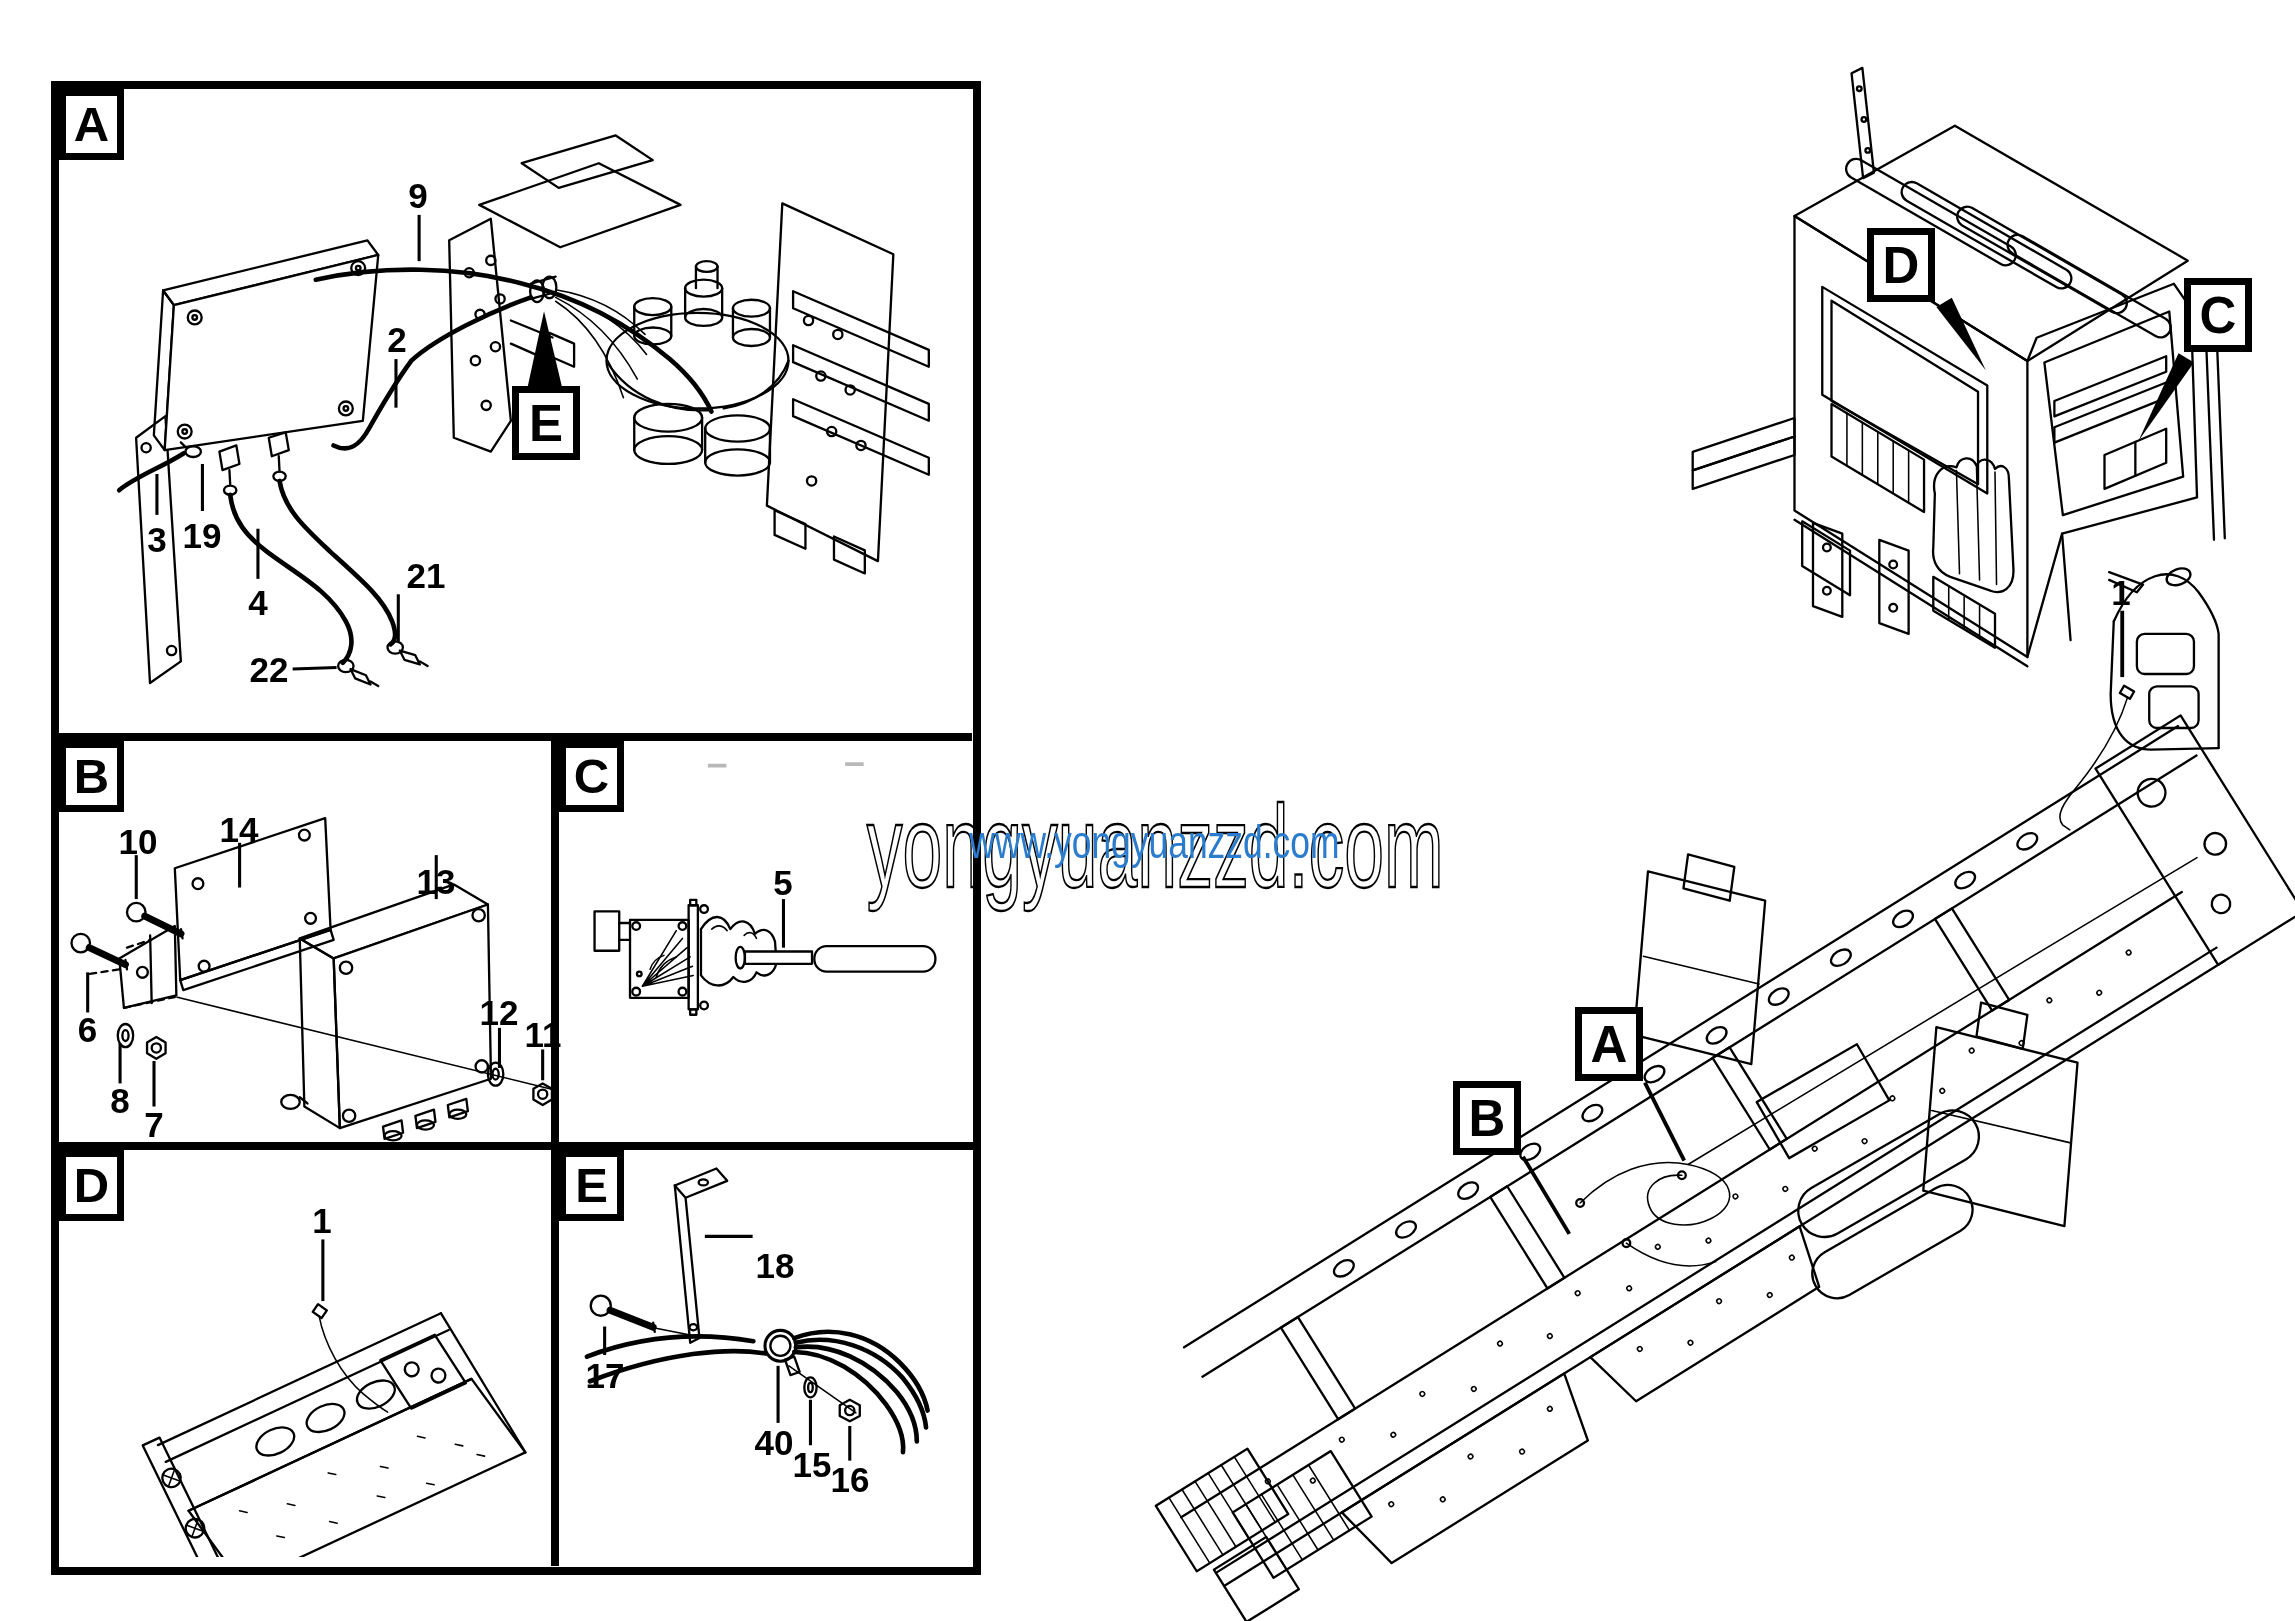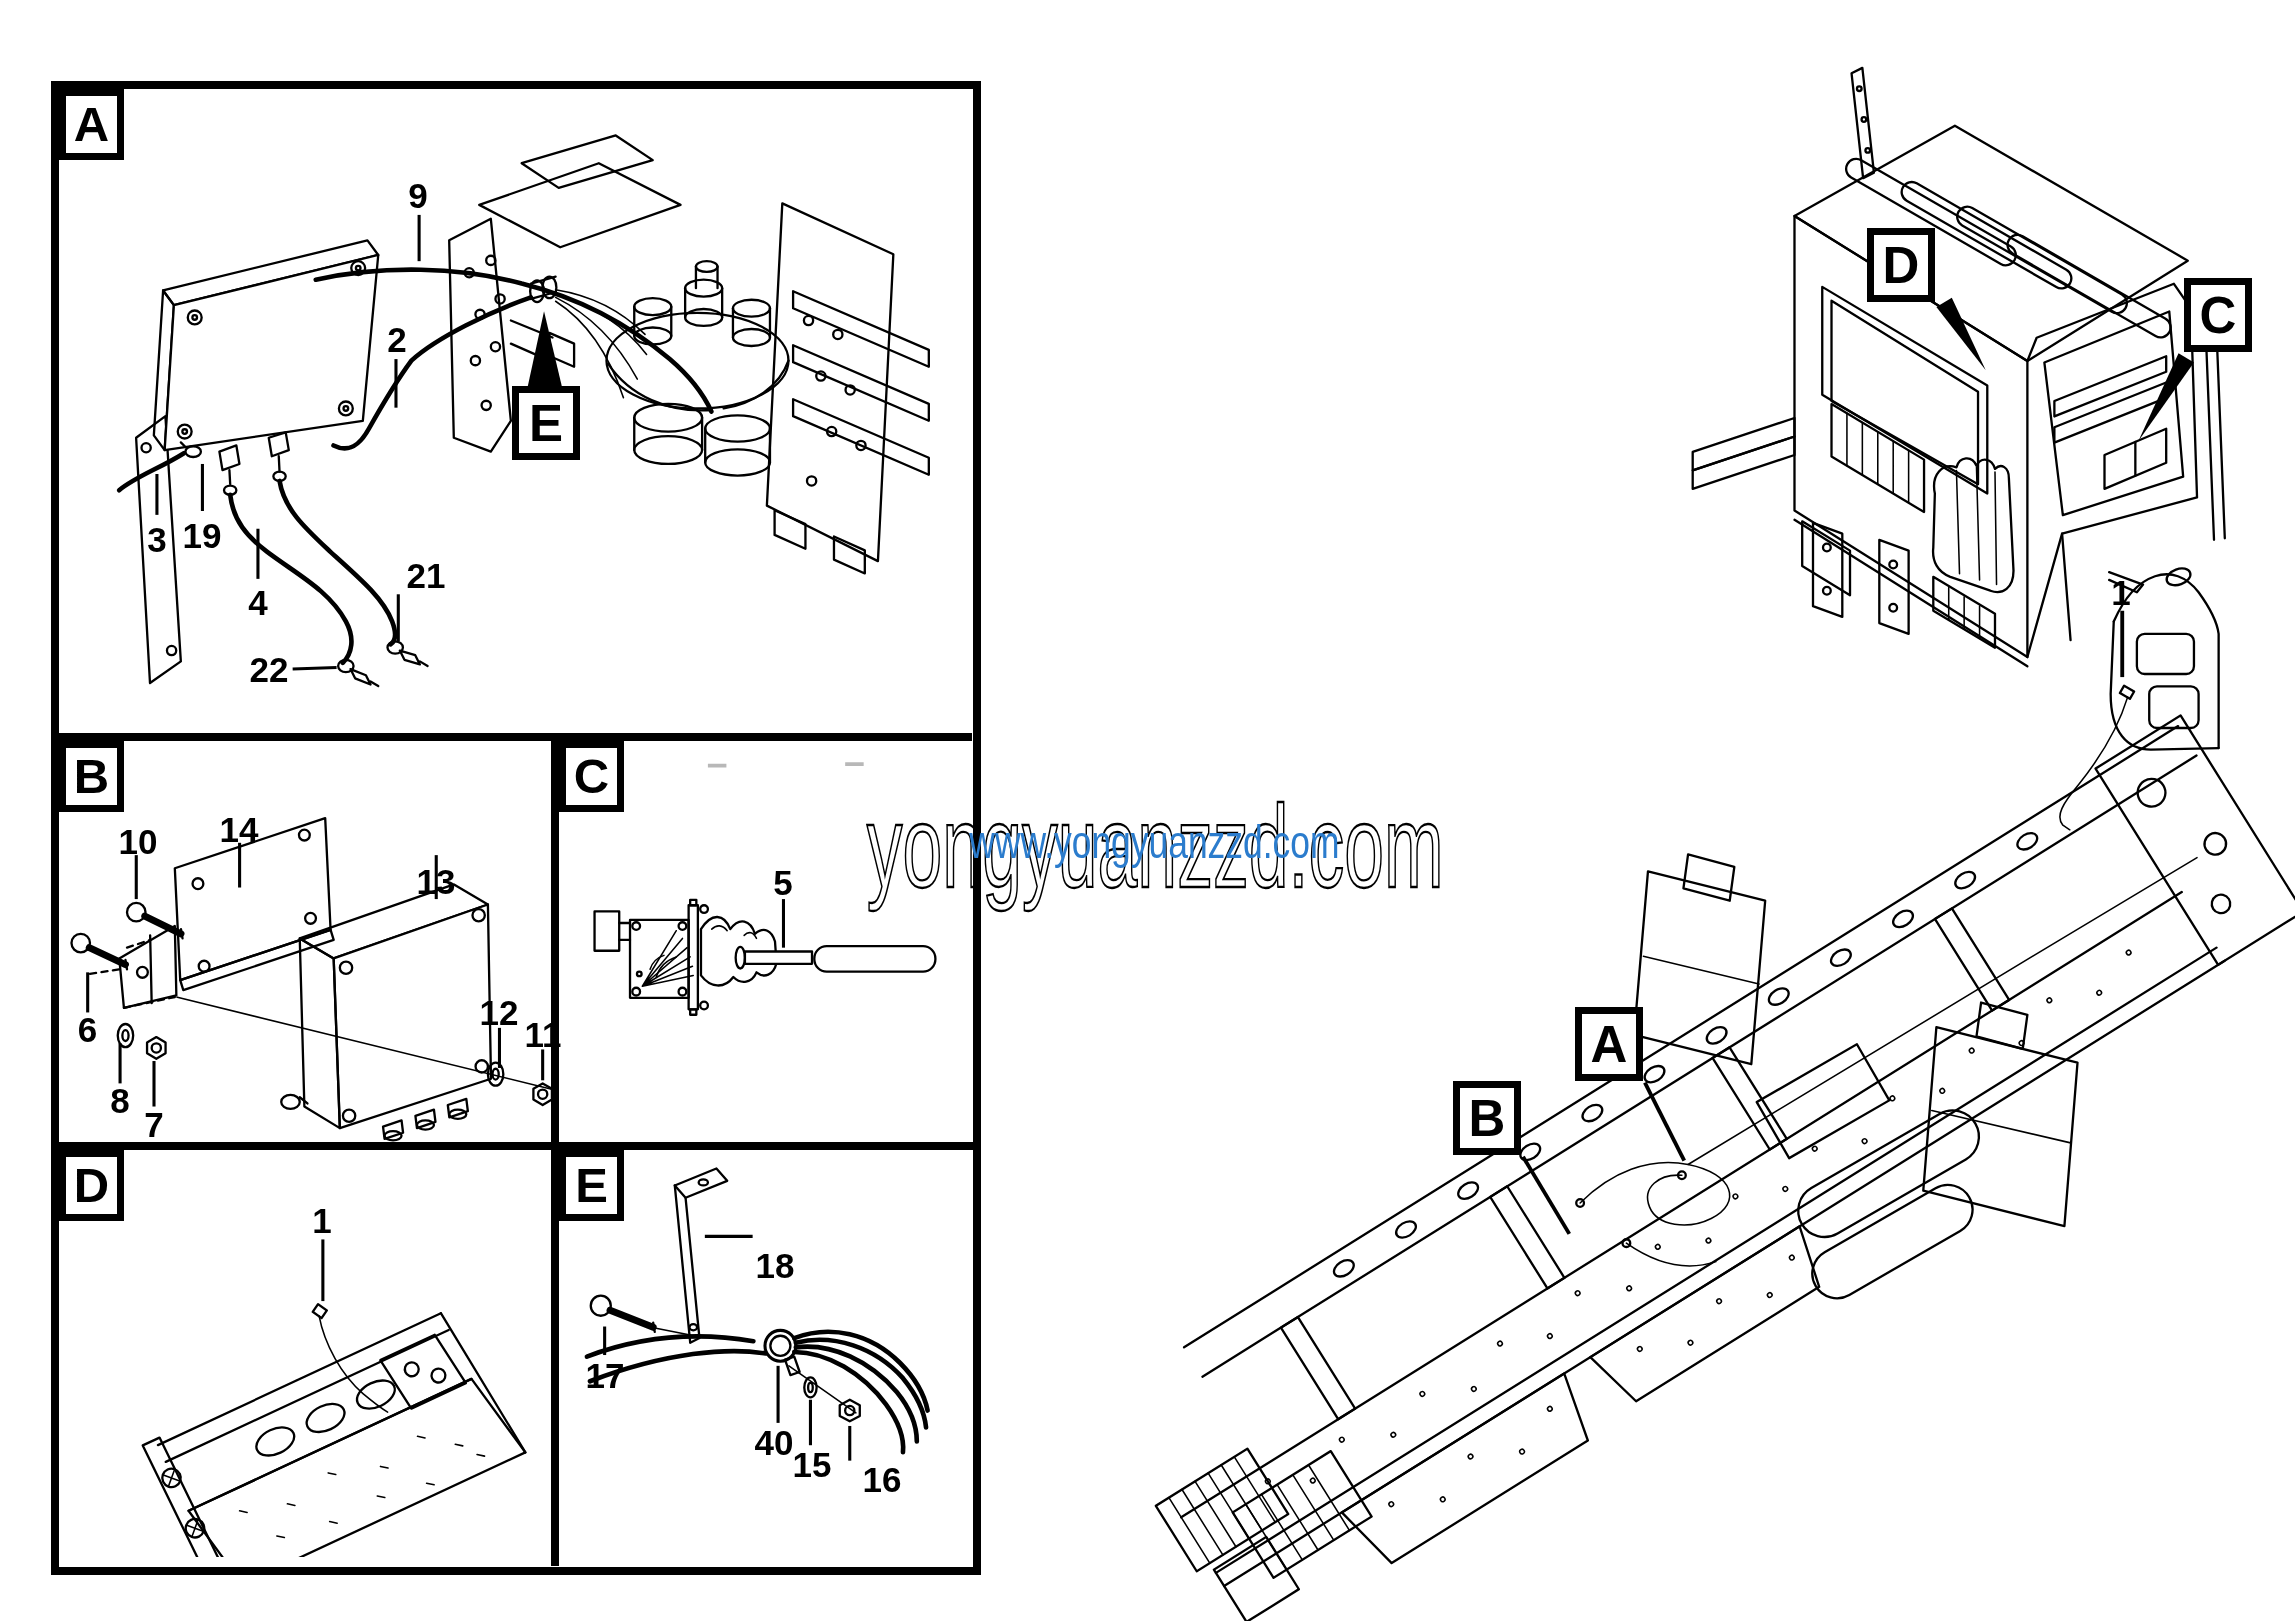--- a/index.html
+++ b/index.html
@@ -385,21 +385,21 @@
             <line x1="377" y1="358" x2="377" y2="403"></line>
           </g>
         </svg>
         <div class="letter-box">
             <span>E</span>
           </div>
         <div class="co" style="left:216px;top:89px;margin-top:26px;">18</div>
         <div class="co" style="left:46px;top:225px;">17</div>
         <div class="co" style="left:215px;top:292px;">40</div>
         <div class="co" style="left:253px;top:314px;">15</div>
-        <div class="co" style="left:291px;top:329px;margin-left:32px;">16</div>
+        <div class="co" style="left:291px;top:329px;">16</div>
       </div>
     </div>
   </div>
 
   <div id="overview">
     <svg width="1148" height="1621" viewBox="0 0 1488 2102">
 
       <g class="ln">
         <polygon points="912,95 926,88 941,224 927,231"></polygon>
         <circle cx="922" cy="115" r="3"></circle>

